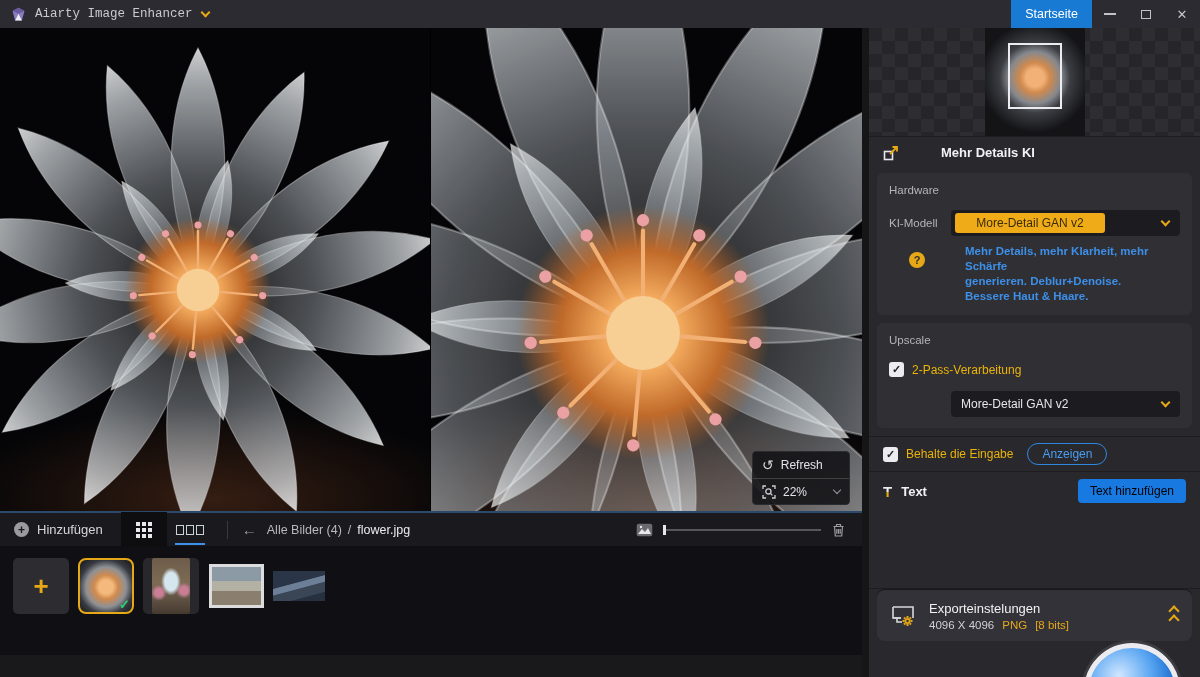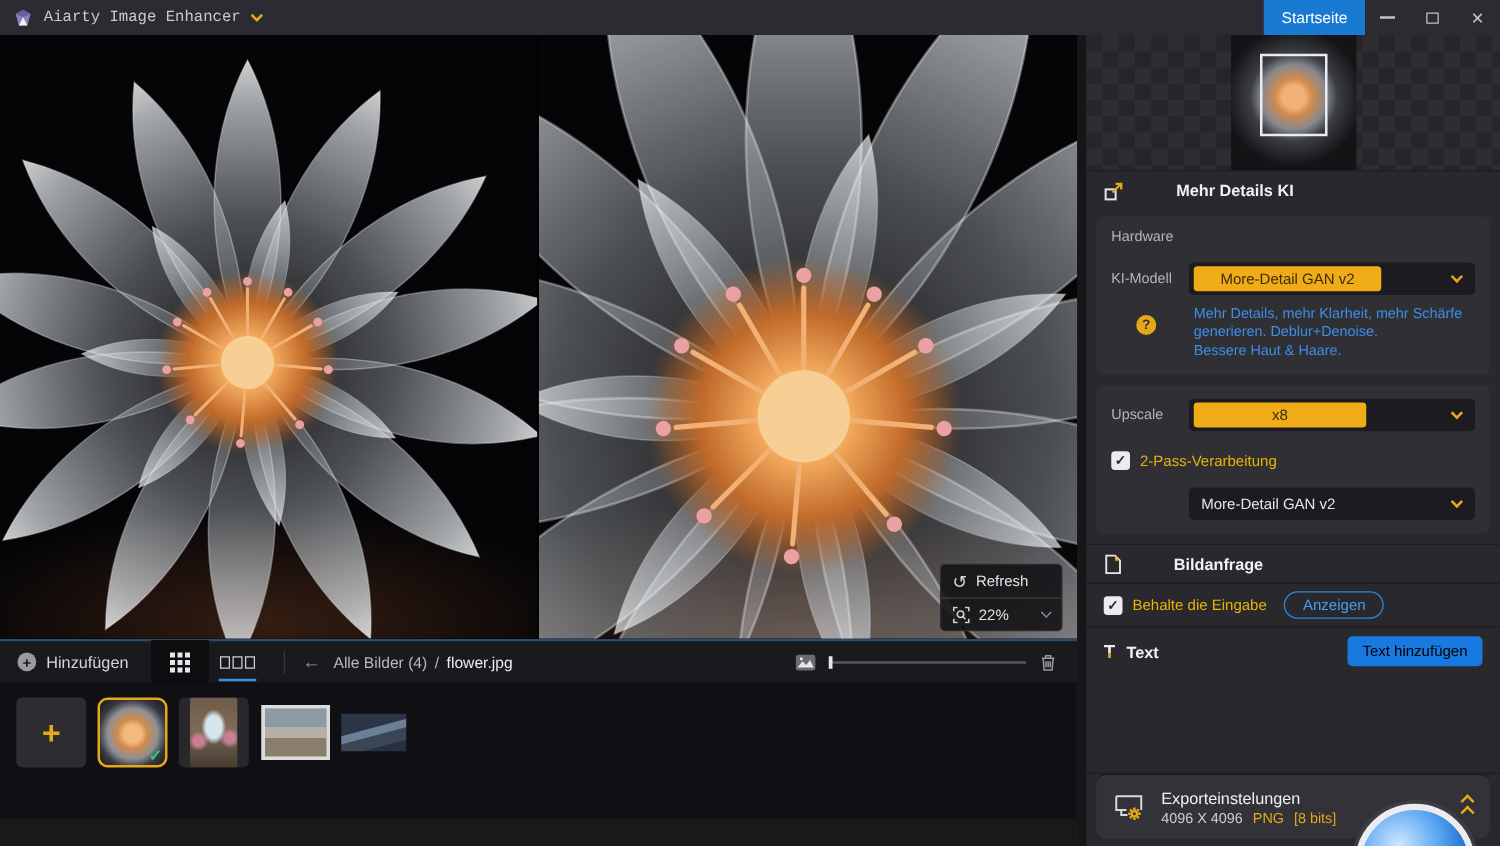--- a/index.html
+++ b/index.html
@@ -130,21 +130,21 @@
                   transform:rotate(45deg); margin-top:-3px; }
   .select.pilled { padding:0 4px; }
   .pill { background:#f0ac18; color:#3a2c06; height:20px; line-height:20px; border-radius:3px;
           font-size:12px; text-align:center; }
   .pill.model { width:150px; }
   .pill.scale { width:138px; }
   .help-row { display:flex; margin-top:8px; }
   .q-icon { width:16px; height:16px; border-radius:50%; background:#e6a817; color:#2e2e33;
             font-weight:bold; font-size:11px; display:flex; align-items:center; justify-content:center;
             margin:8px 0 0 20px; flex:none; cursor:pointer; }
-  .desc { margin-left:30px; color:#3d8fe8; font-size:11.5px; line-height:15px; }
+  .desc { margin-left:40px; color:#3d8fe8; font-size:11.5px; line-height:15px;font-weight:bold; }
 
   .checkbox { width:15px; height:15px; border-radius:3px; background:#ececf0; color:#27272b;
               font-size:11px; font-weight:bold; display:flex; align-items:center; justify-content:center;
               cursor:pointer; flex:none; }
   .cb-label { margin-left:8px; color:#eab308; font-size:12px; }
   .indent-select { margin-left:62px; }
 
   .keep-row { height:36px; display:flex; align-items:center; padding:0 14px;
               border-top:1px solid #1d1d21; border-bottom:1px solid #1d1d21; }
   .show-btn { margin-left:14px; background:transparent; border:1px solid #2f86e0; color:#4a9df0;
@@ -408,44 +408,33 @@
           <div>Mehr Details, mehr Klarheit, mehr Schärfe</div>
           <div>generieren. Deblur+Denoise.</div>
           <div>Bessere Haut &amp; Haare.</div>
         </div>
       </div>
     </div>
 
     <div class="card">
       <div class="frow">
         <span class="flabel">Upscale</span>
-        <div class="select pilled">
-          <span class="pill scale">x8</span>
-          <span class="chev"></span>
-        </div>
       </div>
       <div class="frow" style="margin-top:16px;">
         <span class="checkbox">✓</span>
         <span class="cb-label">2-Pass-Verarbeitung</span>
       </div>
       <div class="frow indent-select" style="margin-top:14px;">
         <div class="select">
           <span class="val">More-Detail GAN v2</span>
           <span class="chev"></span>
         </div>
       </div>
     </div>
 
-    <div class="sec-head" style="margin-top:8px;">
-      <svg width="15" height="17" viewBox="0 0 15 17">
-        <path d="M2,1.5 H9 L13,5.5 V15.5 H2 Z" fill="none" stroke="#e8e8ec" stroke-width="1.5"></path>
-        <path d="M9,1.5 L13,5.5 H9 Z" fill="#e6a817"></path>
-      </svg>
-      <span class="t">Bildanfrage</span>
-    </div>
 
     <div class="keep-row">
       <span class="checkbox">✓</span>
       <span class="cb-label">Behalte die Eingabe</span>
       <button class="show-btn">Anzeigen</button>
     </div>
 
     <div class="text-row">
       <span class="t-icon">T</span>
       <span class="t">Text</span>

